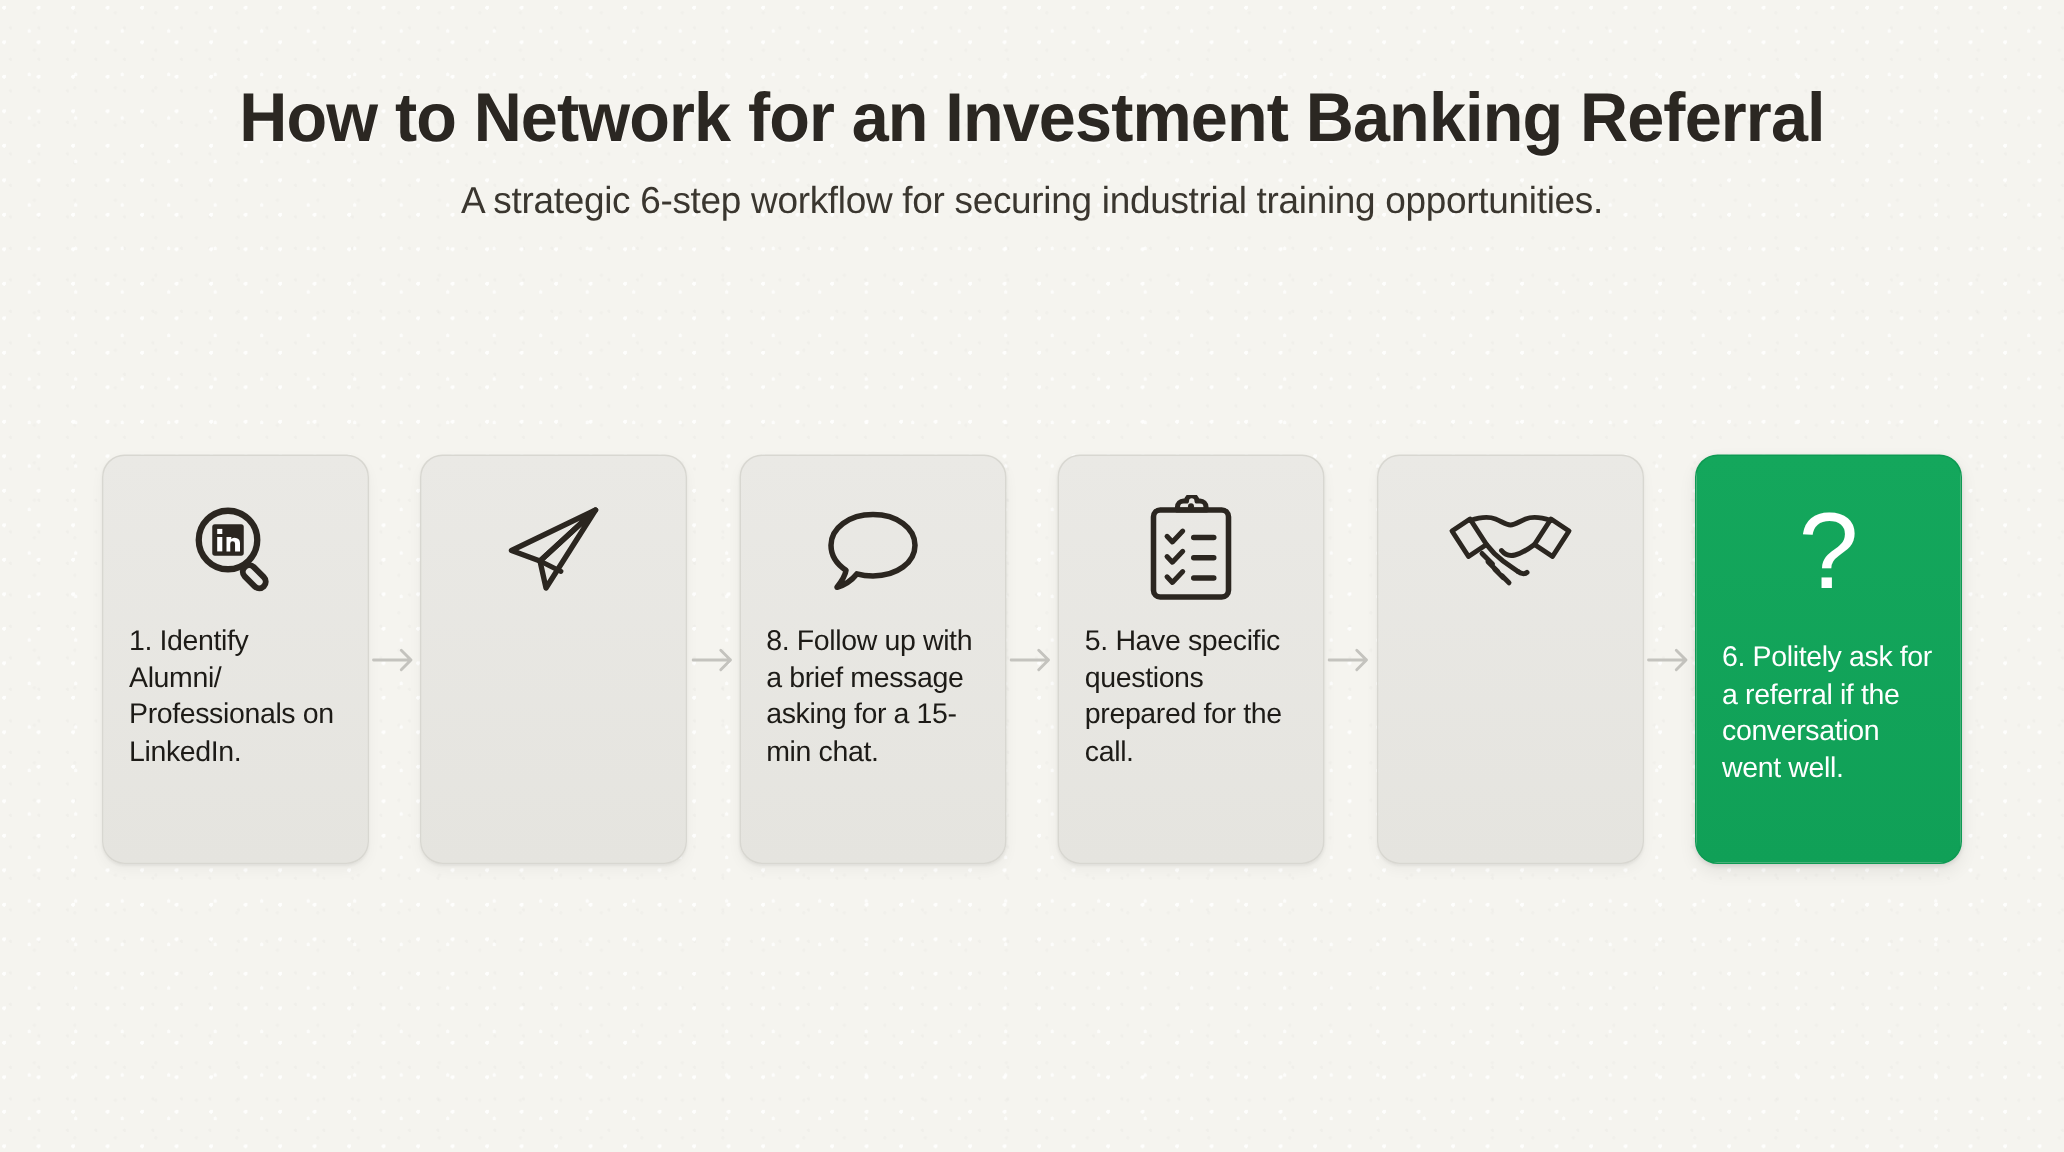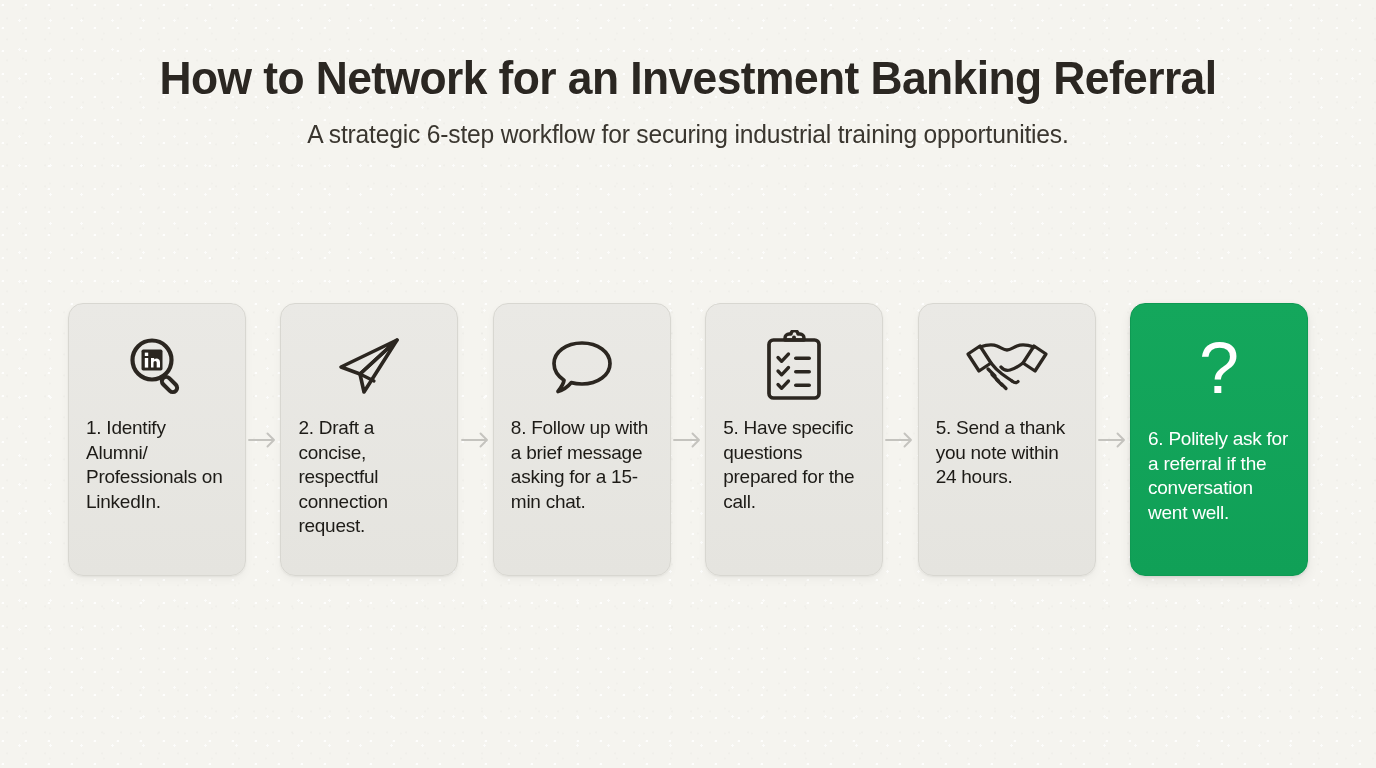--- a/index.html
+++ b/index.html
@@ -147,21 +147,20 @@
   </div>
 
   <div class="card">
     <div class="card-icon">
       <svg width="72" height="66" viewBox="0 0 72 66">
         <path d="M64 6 L8 33 L27 40 Z" fill="none" stroke="#2b2620" stroke-width="3.6" stroke-linejoin="round" stroke-linecap="round"></path>
         <path d="M64 6 L27 40 L31 58 Z" fill="none" stroke="#2b2620" stroke-width="3.6" stroke-linejoin="round" stroke-linecap="round"></path>
         <path d="M27 40 L41 47" fill="none" stroke="#2b2620" stroke-width="3.2" stroke-linecap="round"></path>
       </svg>
     </div>
-    <div class="card-text">2. Draft a concise, respectful connection request.</div>
   </div>
 
   <div class="arrow">
     <svg width="30" height="18" viewBox="0 0 30 18">
       <path d="M1 9 H26 M19.5 2.5 L26 9 L19.5 15.5" fill="none" stroke="#c4c3be" stroke-width="1.9" stroke-linecap="round" stroke-linejoin="round"></path>
     </svg>
   </div>
 
   <div class="card">
     <div class="card-icon">
@@ -213,21 +212,20 @@
           <path d="M59 27 C55 30 50 33 46 34 C42 35 39 33.5 37 31"></path>
           <path d="M27 27 C30 31 34 35 38 38 C41.5 40.5 45 43 48 45"></path>
           <path d="M24 33 l7 7"></path>
           <path d="M28 38.5 l6.5 6.5"></path>
           <path d="M32.5 43.5 l5.5 5.5"></path>
           <path d="M37.5 48 l4.5 4.5"></path>
           <path d="M48 45 c2 1.6 4.5 2 6 0.6"></path>
         </g>
       </svg>
     </div>
-    <div class="card-text">5. Send a thank you note within 24 hours.</div>
   </div>
 
   <div class="arrow">
     <svg width="30" height="18" viewBox="0 0 30 18">
       <path d="M1 9 H26 M19.5 2.5 L26 9 L19.5 15.5" fill="none" stroke="#c4c3be" stroke-width="1.9" stroke-linecap="round" stroke-linejoin="round"></path>
     </svg>
   </div>
 
   <div class="card accent">
     <div class="card-icon">

